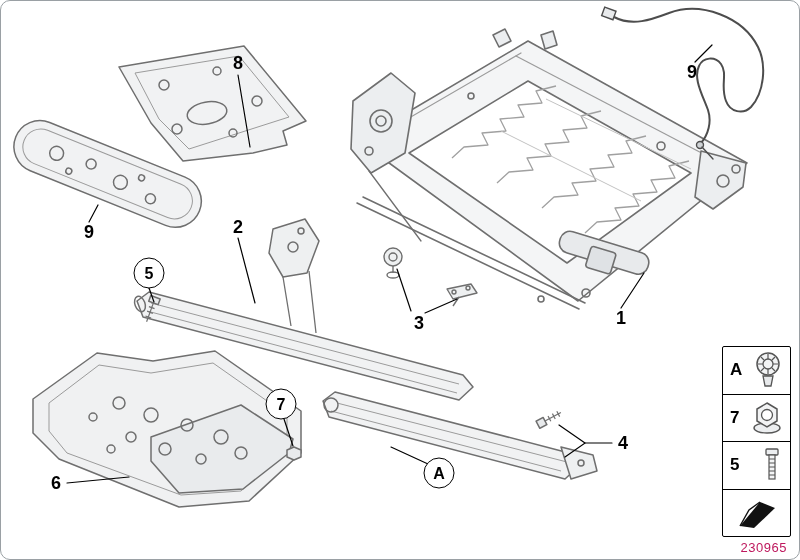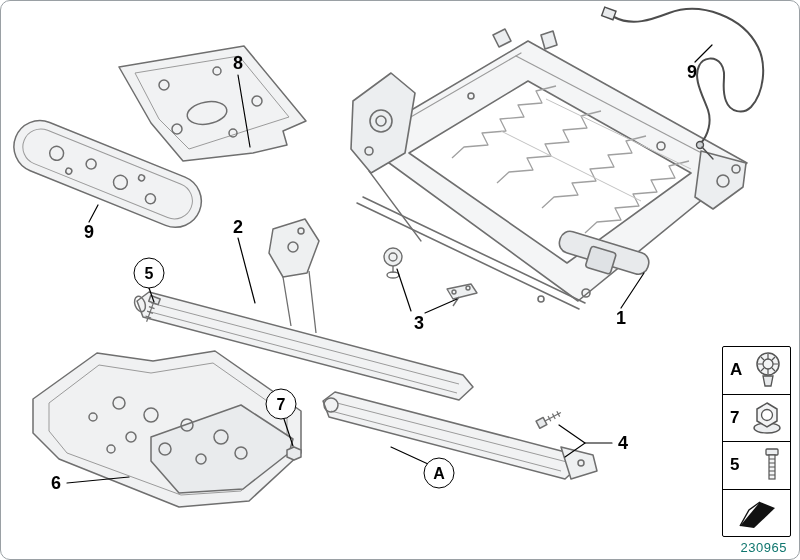--- a/index.html
+++ b/index.html
@@ -25,21 +25,21 @@
     display:flex;flex-direction:column;box-sizing:border-box;
   }
   .lcell{
     flex:1;display:flex;align-items:center;justify-content:space-between;
     padding:0 7px;border-top:1.4px solid #000;min-height:0;
   }
   .lcell:first-child{border-top:none}
   .lcell .cl{font-weight:bold;font-size:17px;color:#000}
   .lcell.arrowcell{justify-content:center}
   .diagram-id{
-    position:absolute;right:12px;bottom:4px;font-size:13px;color:#0f766e;
+    position:absolute;right:12px;bottom:4px;font-size:13px;color:#be185d;
     letter-spacing:.5px;
   }
 </style>
 </head>
 <body>
 
 <div class="stage">
 
   <svg class="art" viewBox="0 0 800 560">
 

